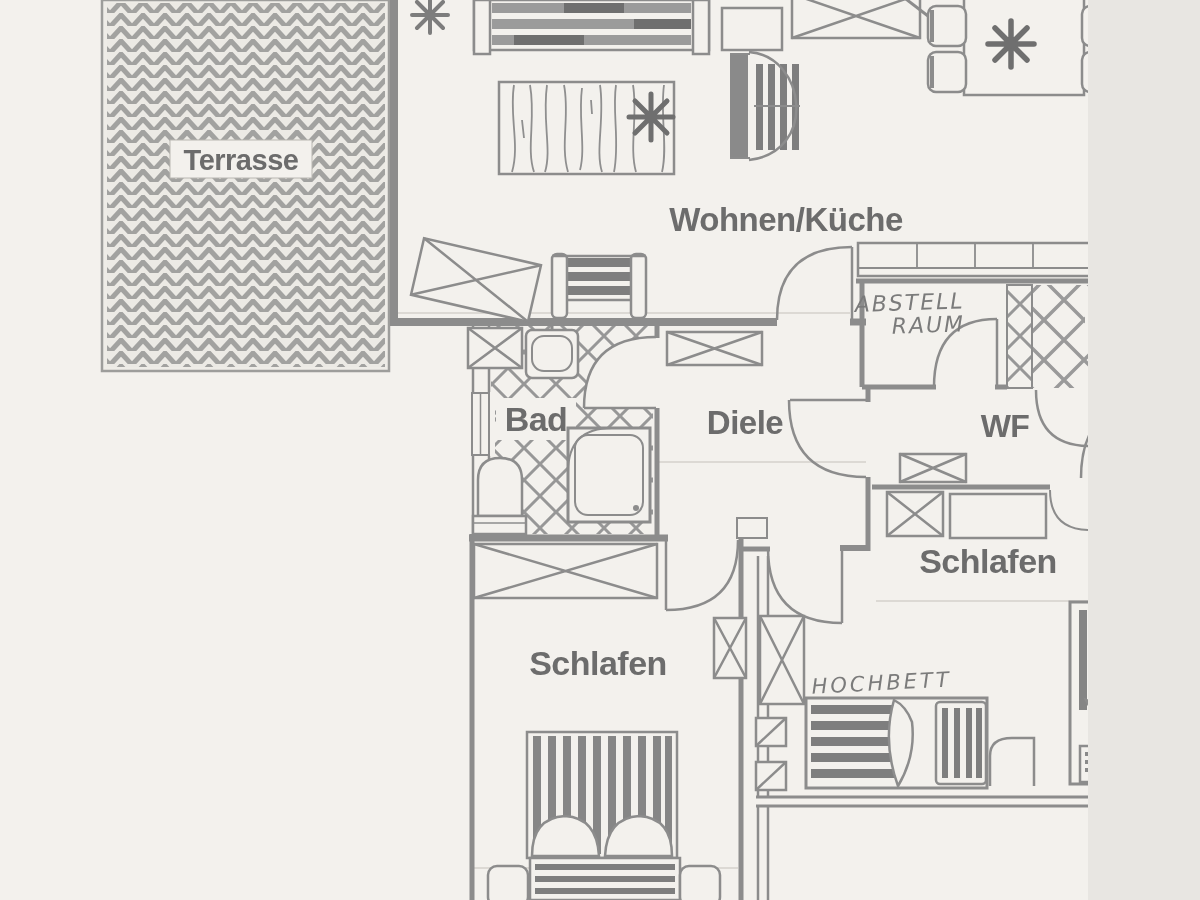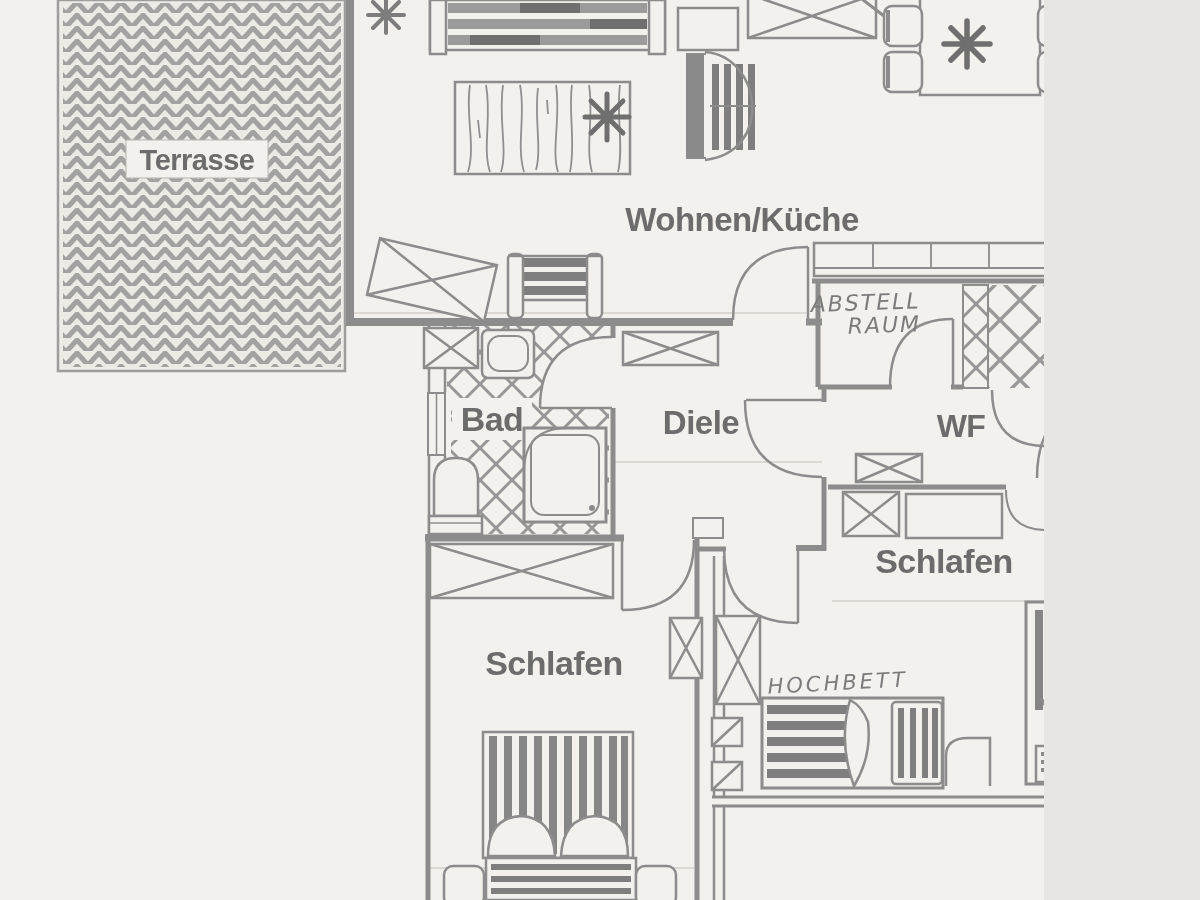--- a/index.html
+++ b/index.html
@@ -1,17 +1,17 @@
 <!DOCTYPE html>
 <html><head>
 <meta charset="utf-8">
 <style>
   html,body{margin:0;padding:0;background:#e8e6e2;}
   .canvas{position:relative;width:1044px;height:900px;background:#f3f1ed;overflow:hidden;
-          font-family:"Liberation Sans", sans-serif;}
+          font-family:"Liberation Sans", sans-serif;padding-left:44px;}
   svg{display:block;}
   text{fill:#6c6c6c;}
   .roomlabel{font-family:"Liberation Sans",sans-serif;font-weight:bold;letter-spacing:-0.5px;}
   .handlabel{font-family:"DejaVu Sans",sans-serif;font-style:italic;fill:#7b7b7b;}
 </style>
 </head>
 <body>
 
 <div class="canvas">
 <svg width="1200" height="900" viewBox="0 0 1200 900">

